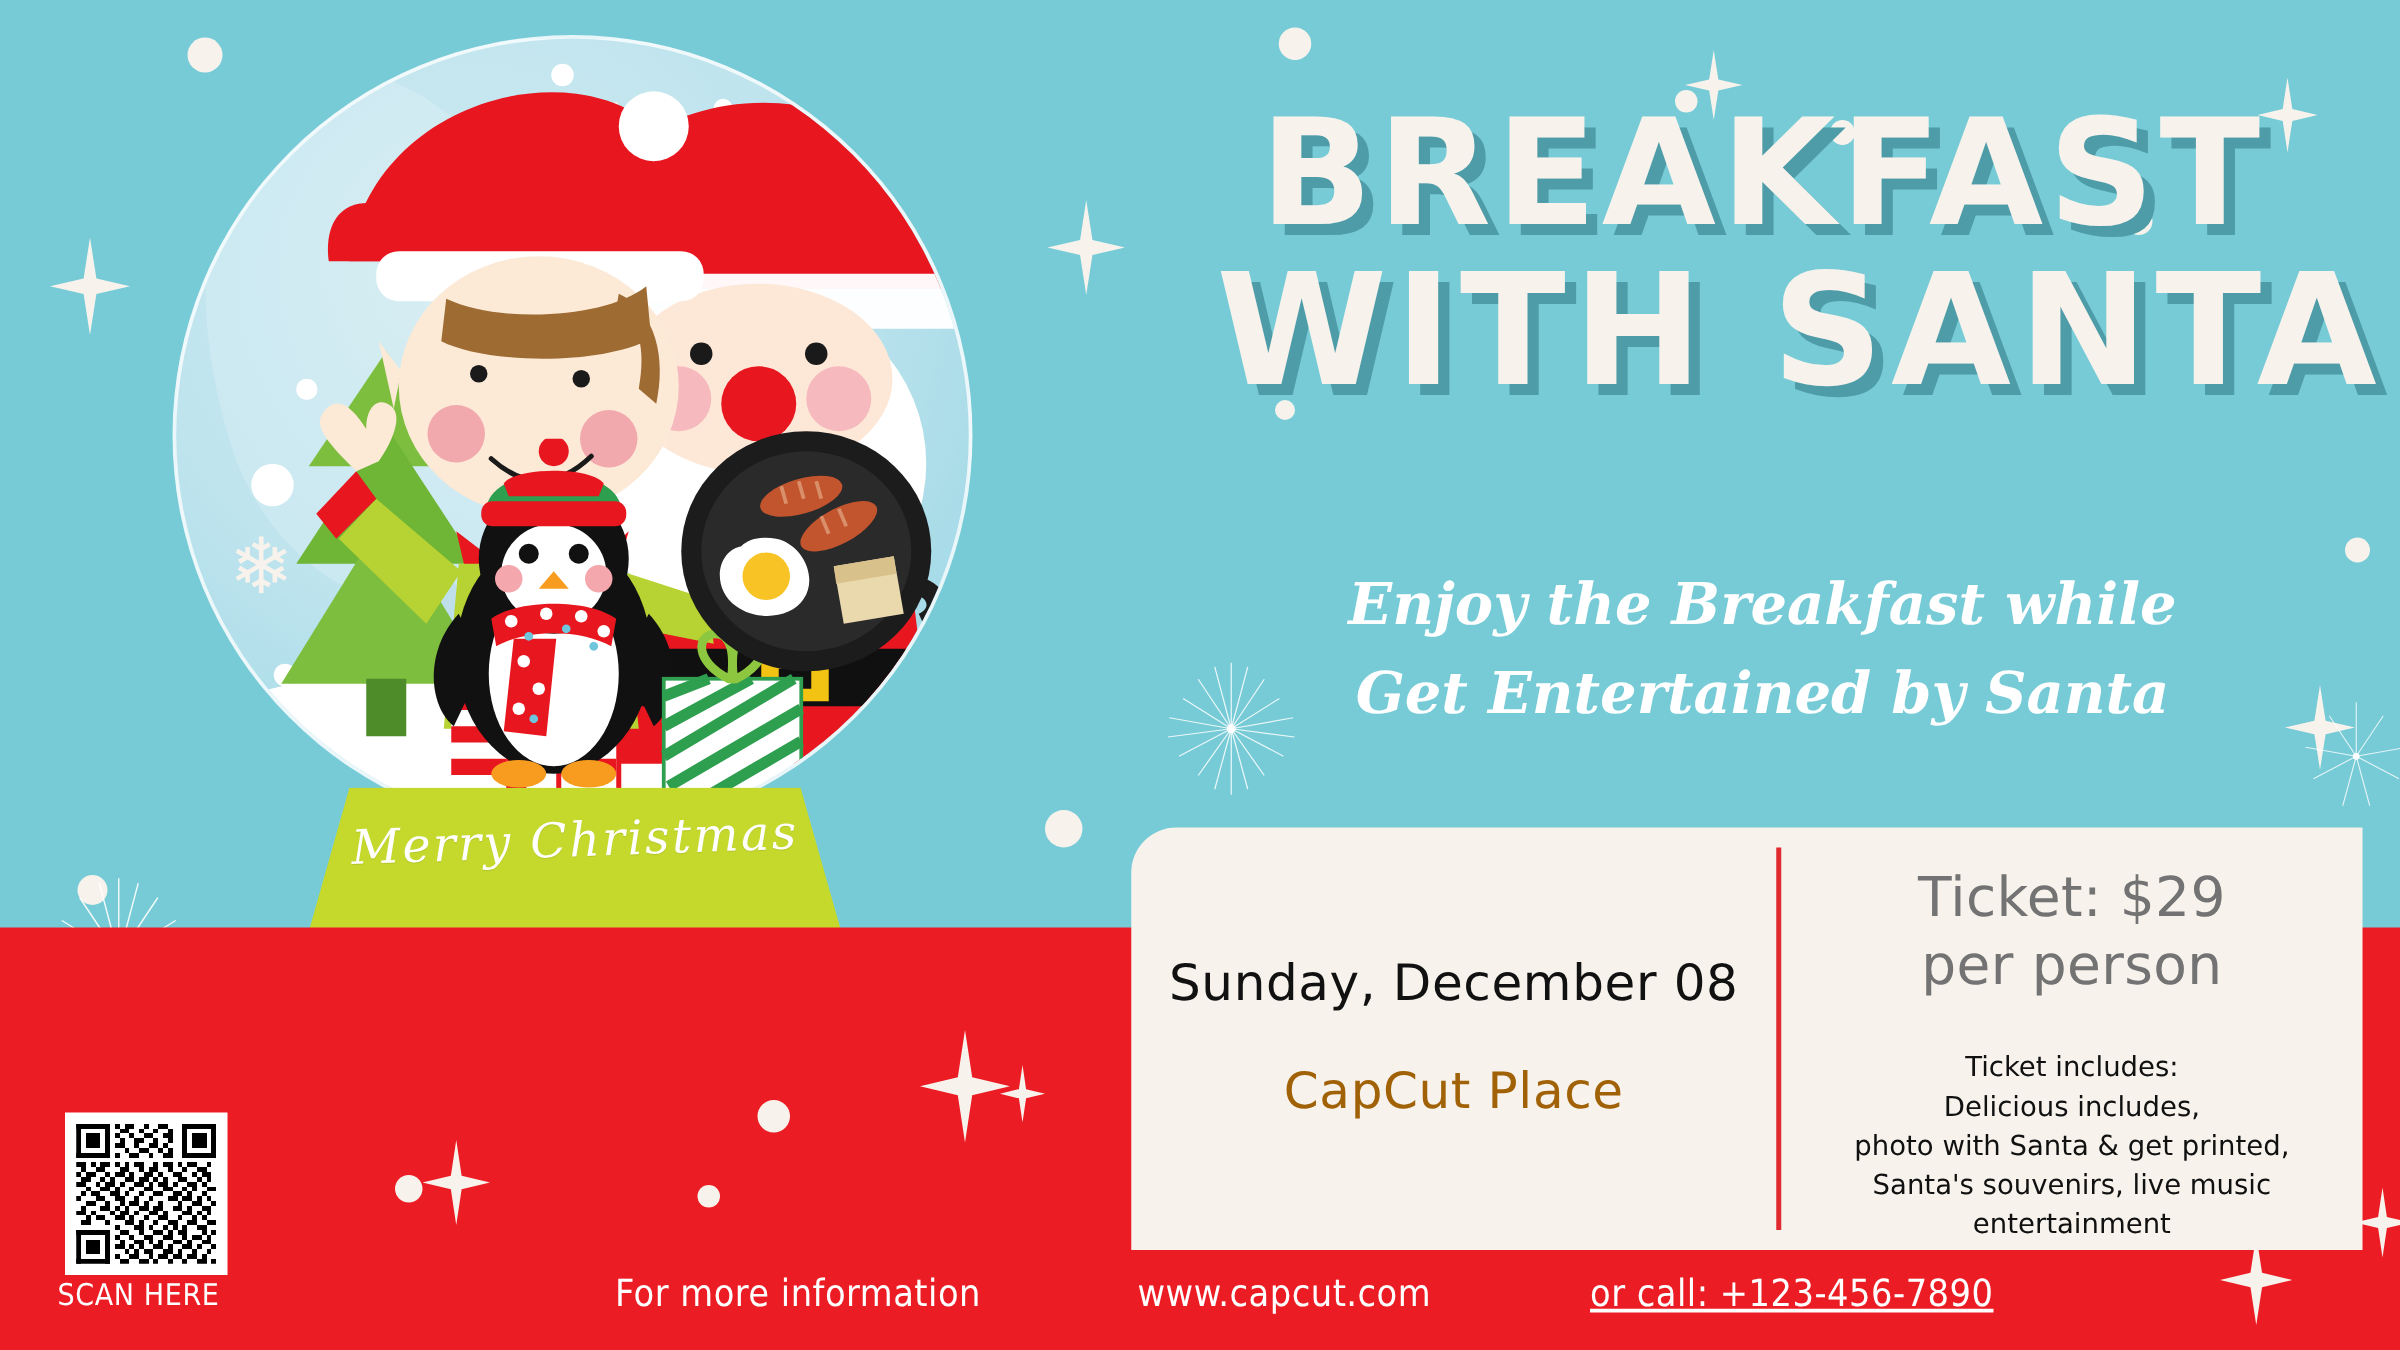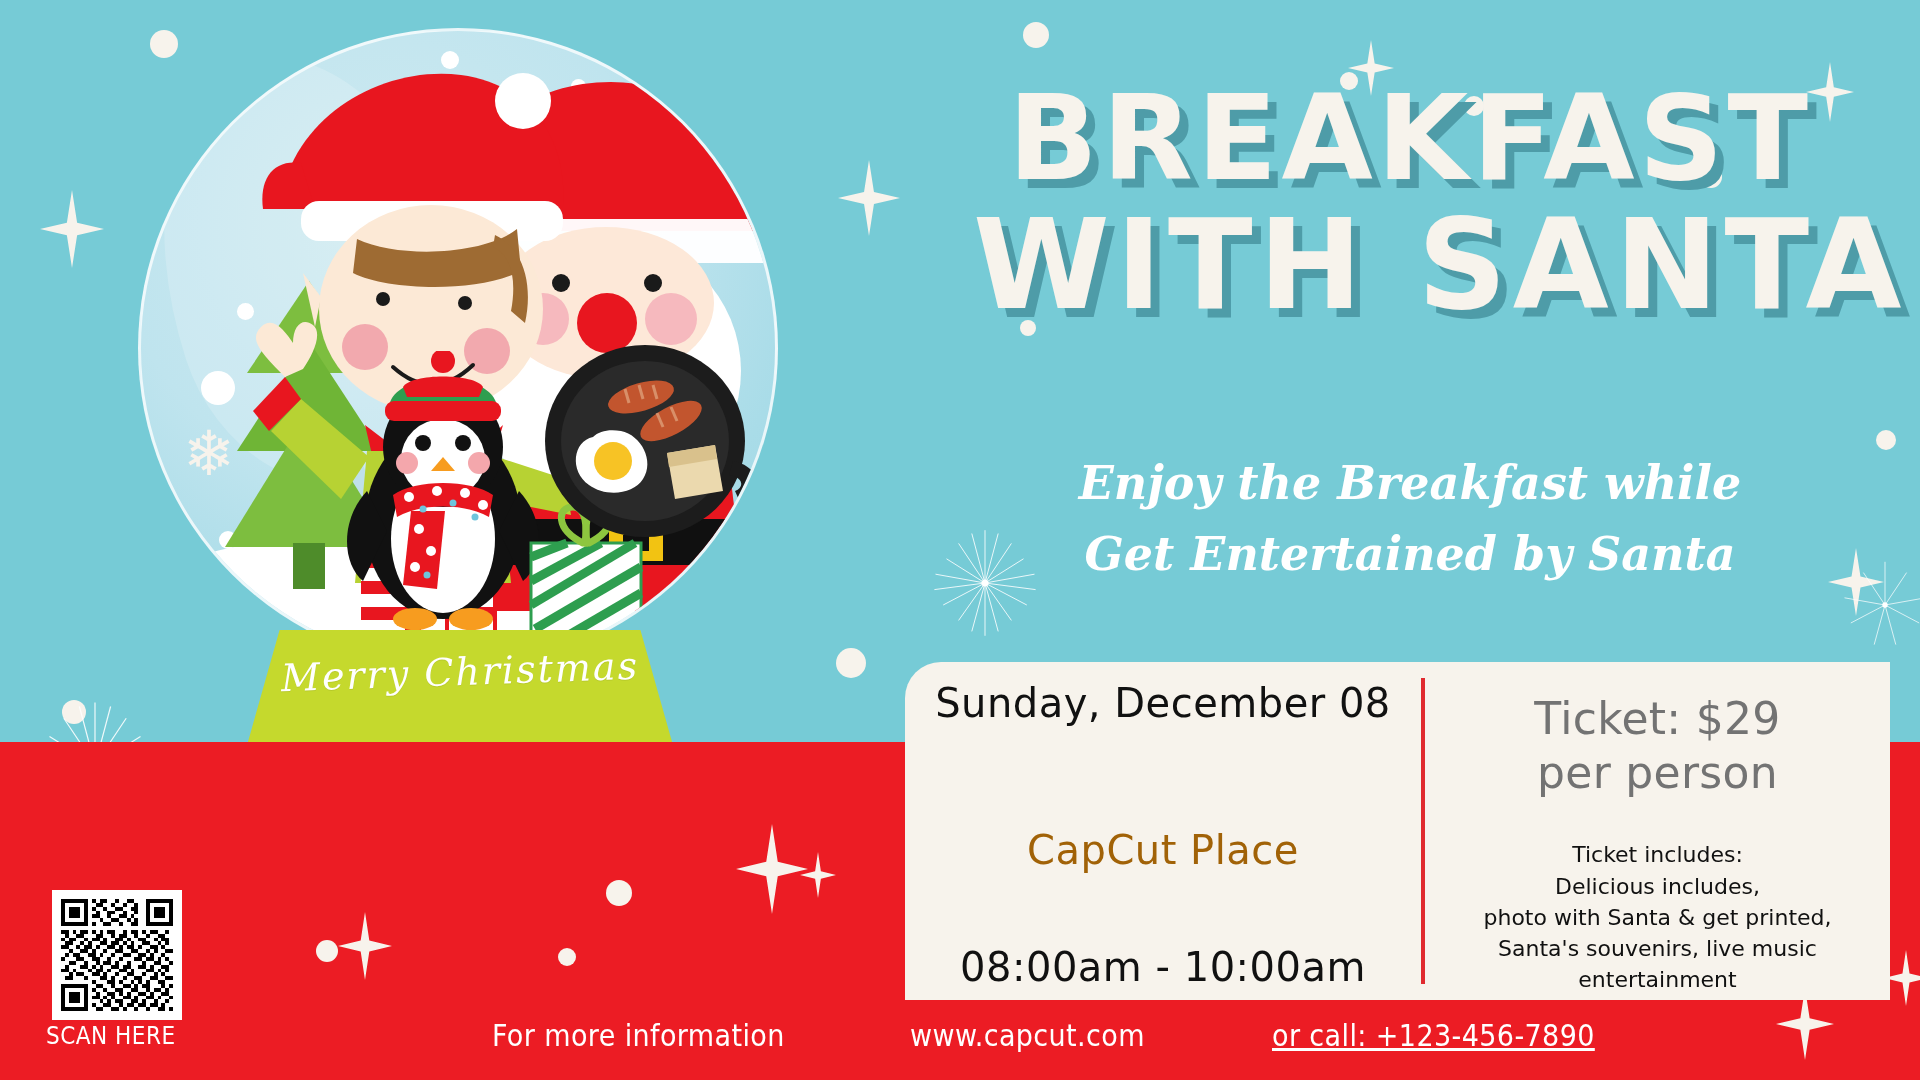--- a/index.html
+++ b/index.html
@@ -111,21 +111,21 @@
   
   .card {
     position:absolute; left:905px; top:662px; width:985px; height:338px;
     background:#F7F3EC;
     border-radius:36px 0 0 0;
     display:flex;
   }
   .card-left {
     width:516px; height:100%;
     display:flex; flex-direction:column;
-    align-items:center; justify-content:space-between;
+    align-items:center; justify-content:center;
     padding:18px 22px 10px 22px;
   }
   .card-divider { width:4px; background:#E02A2F; margin:16px 0; }
   .card-right {
     flex:1; height:100%;
     display:flex; flex-direction:column;
     align-items:center;
     padding:30px 26px 18px 26px;
   }
   .ev-date {
@@ -481,21 +481,20 @@
 
   <div class="subtitle-block">
     <div class="sub-line">Enjoy the Breakfast while</div>
     <div class="sub-line">Get Entertained by Santa</div>
   </div>
 
   <div class="card">
     <div class="card-left">
       <div class="ev-date">Sunday, December 08</div>
       <div class="ev-place">CapCut Place</div>
-      <div class="ev-time">08:00am - 10:00am</div>
     </div>
 
     <div class="card-divider"></div>
 
     <div class="card-right">
       <div class="price-line">
         <div>Ticket: $29</div>
         <div>per person</div>
       </div>
       <div class="price-rule"></div>

